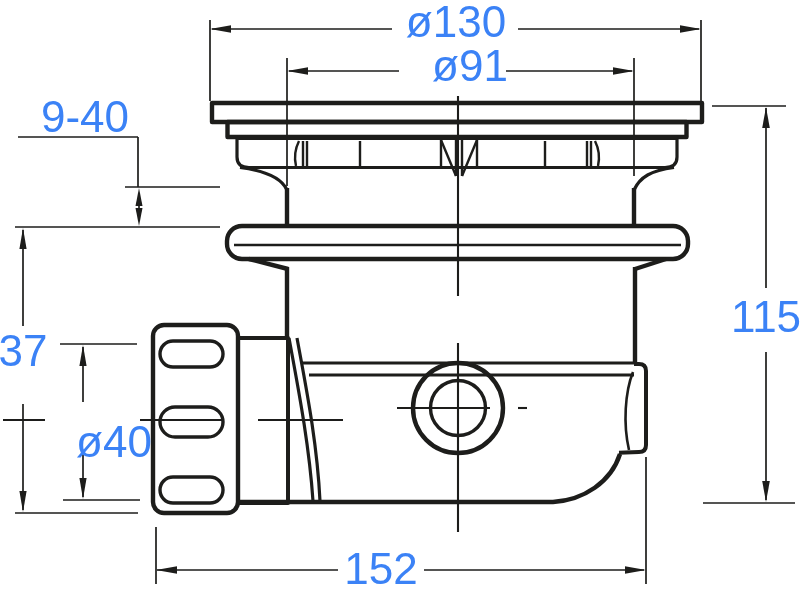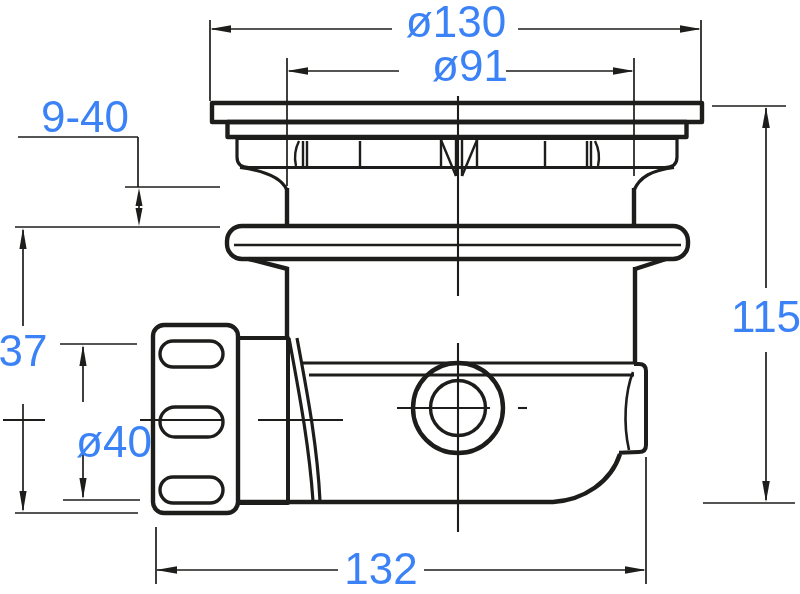--- a/index.html
+++ b/index.html
@@ -151,15 +151,15 @@
   <div class="dim-label" style="left:430px; top:44px;margin-left:40px;">ø91</div>
 
   <div class="dim-label" style="left:85px; top:95px;">9-40</div>
 
   <div class="dim-label" style="left:23px; top:329px;">37</div>
 
   <div class="dim-label" style="left:81px; top:420px;margin-left:33px;">ø40</div>
 
   <div class="dim-label" style="left:766px; top:295px;">115</div>
 
-  <div class="dim-label" style="left:381px; top:547px;">132</div>
+  <div class="dim-label" style="left:381px; top:547px;">152</div>
 
 </div>
 
 </body></html>

